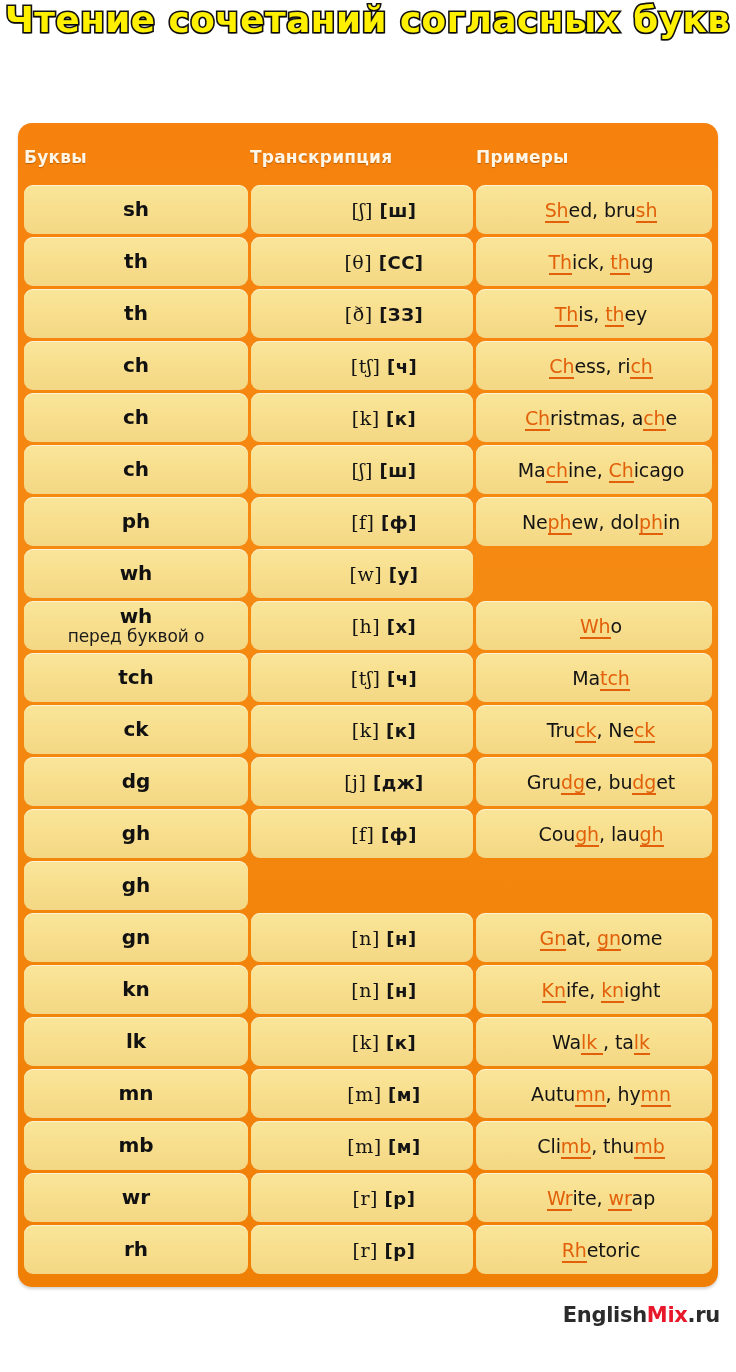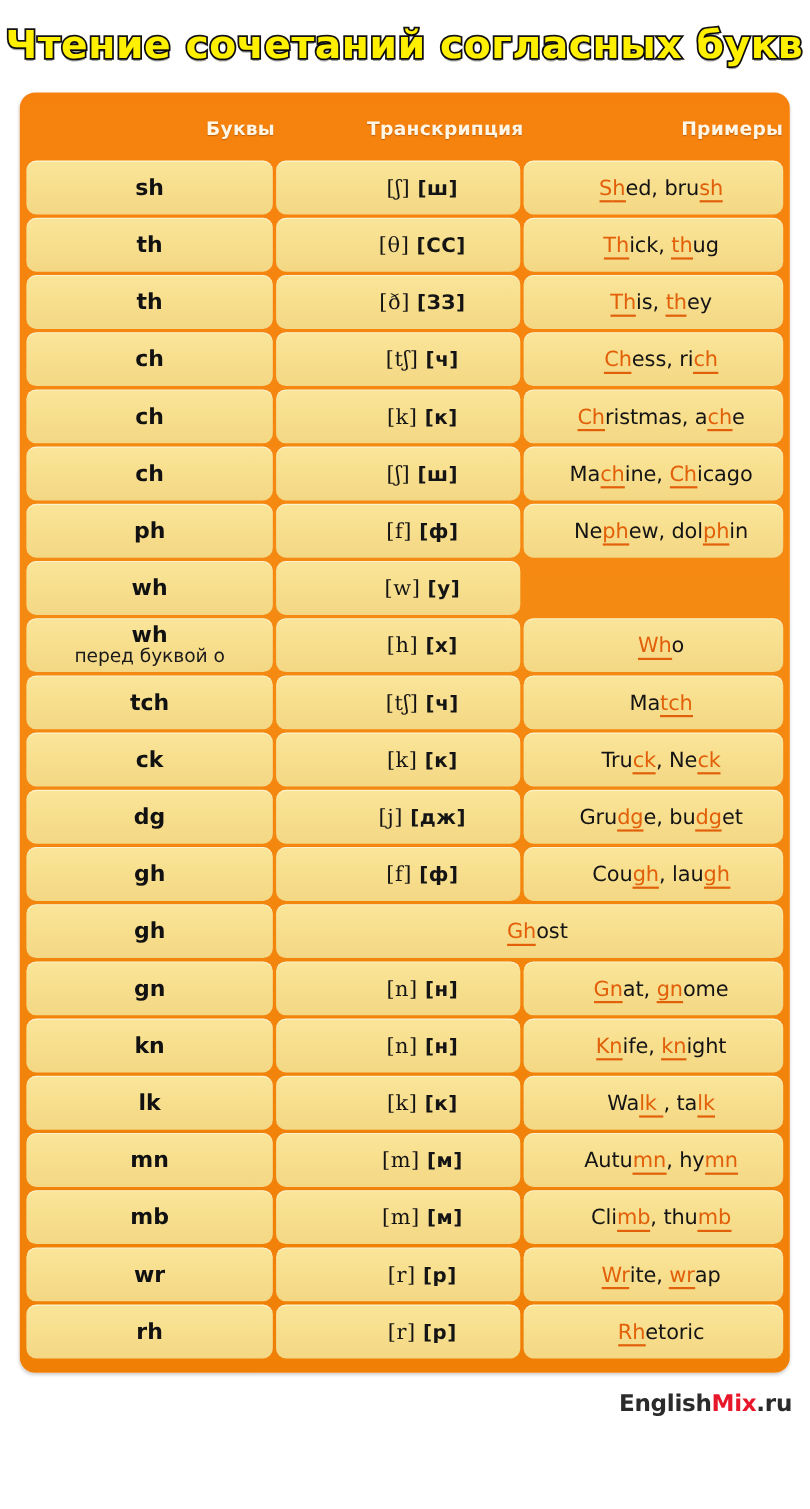--- a/index.html
+++ b/index.html
@@ -11,23 +11,22 @@
   body {
     width: 736px;
     height: 1372px;
     overflow: hidden;
     font-family: "DejaVu Sans", "Liberation Sans", sans-serif;
     position: relative;
   }
 
   
   .title-wrap {
-    height: 84px;
+    height: 123px;
     display: flex;
-    align-items: center;
     justify-content: center;
     padding: 0 2px;
     box-sizing: border-box;
   }
   .title {
     font-family: "DejaVu Sans", "Liberation Sans", sans-serif;
     font-size: 35px;
     font-weight: 700;
     letter-spacing: 0.5px;
     color: #FFF000;
@@ -57,21 +56,21 @@
   }
 
   
   .head-row {
     display: flex;
     height: 56px;
     align-items: center;
   }
   .head-cell {
     flex: 1 1 0;
-    text-align: right;
+    text-align: left;
     color: #FFF6E6;
     font-size: 17px;
     font-weight: 700;
     letter-spacing: 0.2px;
     text-shadow: 0 1px 1px rgba(120,55,0,0.45);
   }
   .head-cell.c1 { flex: 0 0 226px; }
   .head-cell.c2 { flex: 0 0 226px; }
   .head-cell.c3 { flex: 1 1 auto; }
 
@@ -307,23 +306,20 @@
             <div class="transcription"><span>[f]</span> <span class="cyr">[ф]</span></div>
           </div>
           <div class="cell c3">
             <div class="example"><span>Cou</span><span class="hl">gh</span><span>, lau</span><span class="hl">gh</span></div>
           </div>
         </div>
         <div class="row">
           <div class="cell c1">
             <div class="letters">gh</div>
           </div>
-          <div class="cell c3">
-            <div class="example"><span class="hl">Gh</span><span>ost</span></div>
-          </div>
         </div>
         <div class="row">
           <div class="cell c1">
             <div class="letters">gn</div>
           </div>
           <div class="cell c2">
             <div class="transcription"><span>[n]</span> <span class="cyr">[н]</span></div>
           </div>
           <div class="cell c3">
             <div class="example"><span class="hl">Gn</span><span>at, </span><span class="hl">gn</span><span>ome</span></div>

